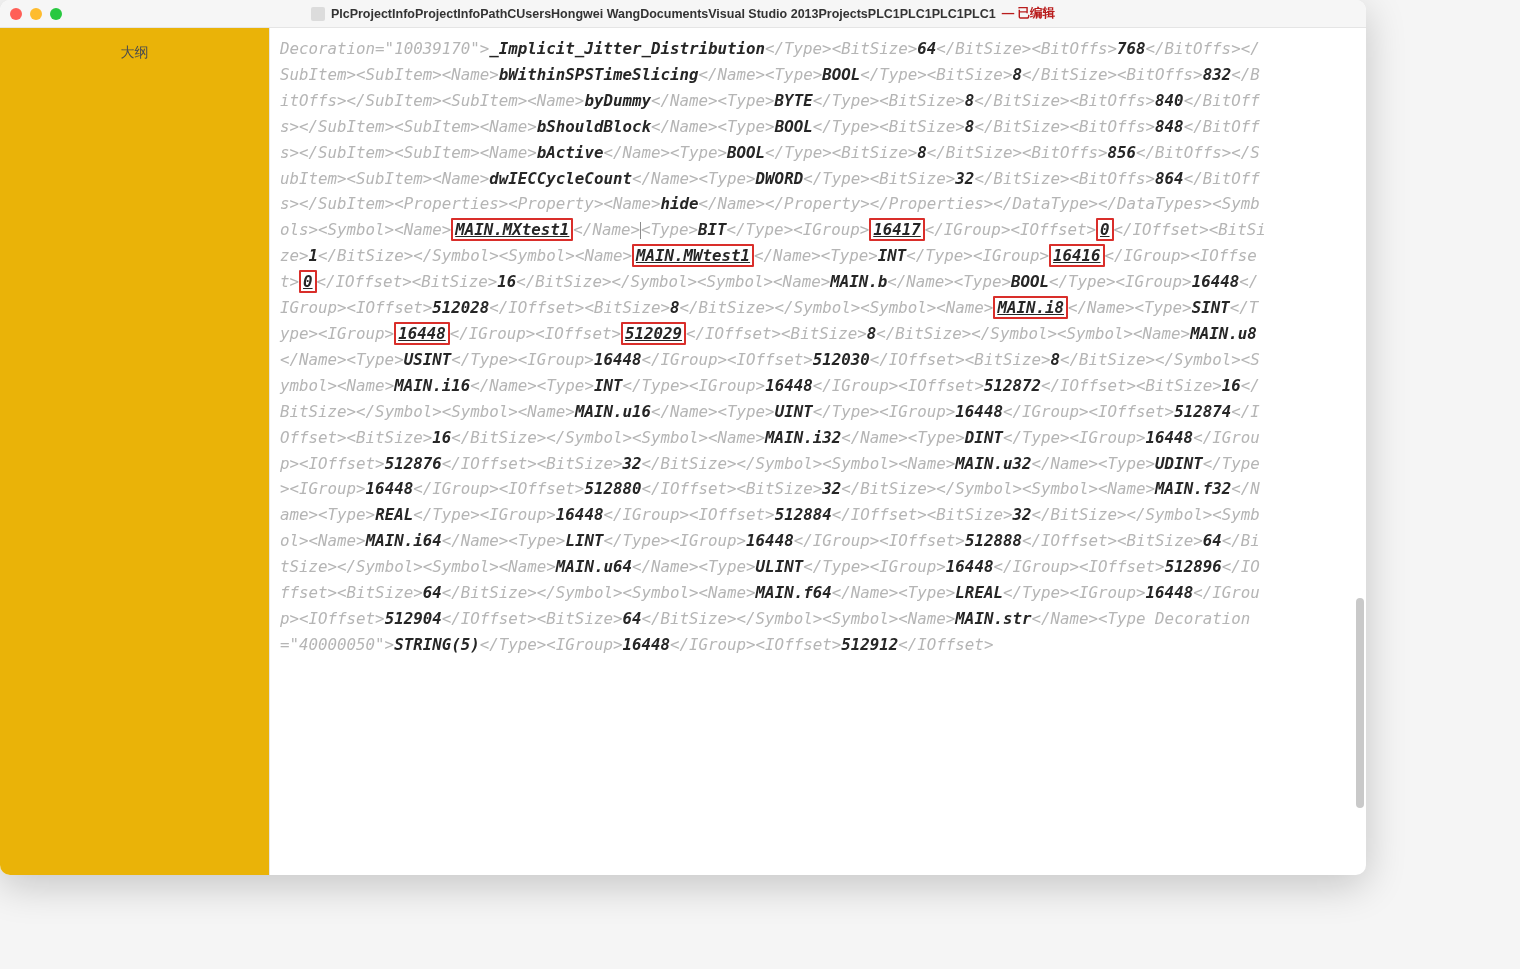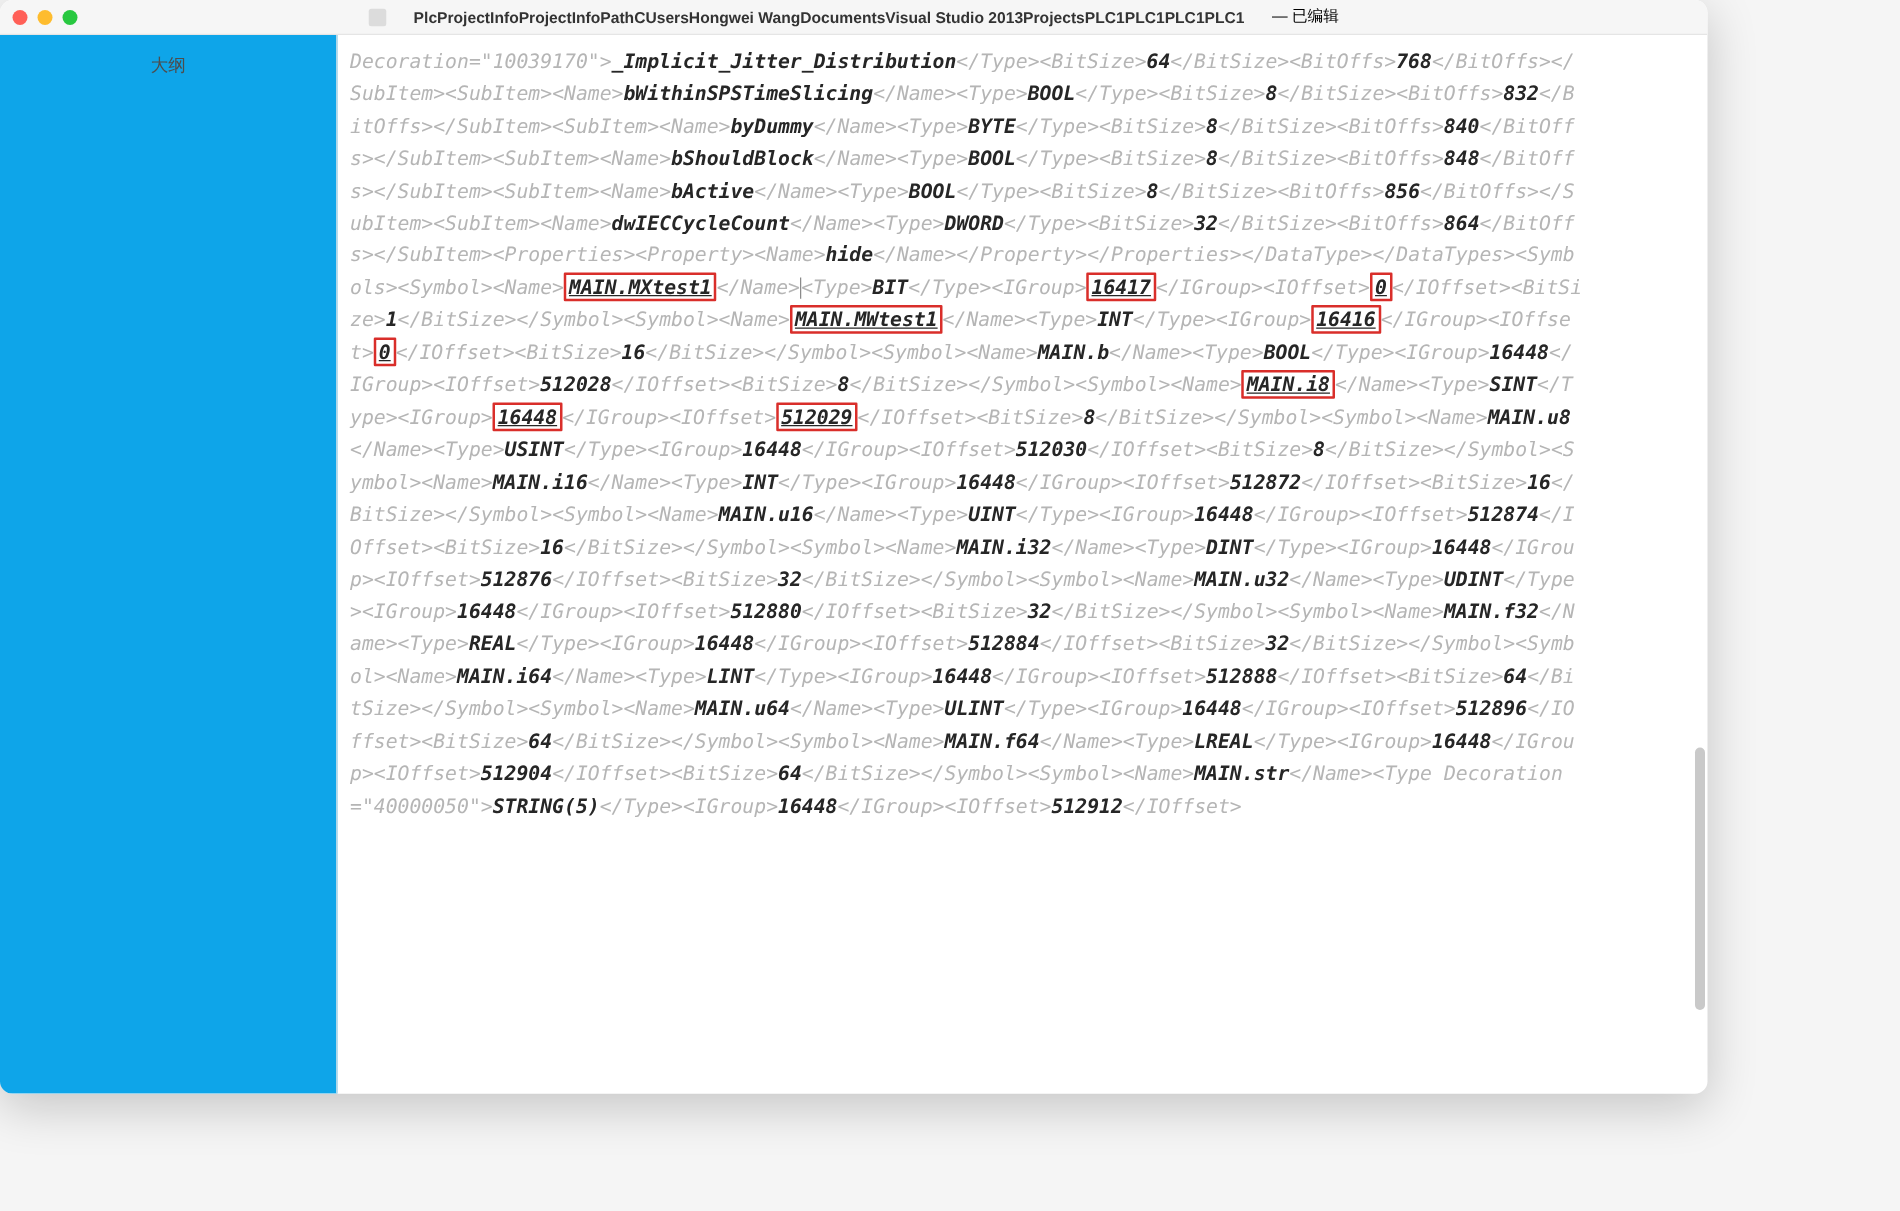--- a/index.html
+++ b/index.html
@@ -33,30 +33,30 @@
   .traffic { display: flex; gap: 8px; position: absolute; left: 10px; }
   .dot { width: 12px; height: 12px; border-radius: 50%; }
   .dot.r { background:#ff5f57; } .dot.y{background:#febc2e;} .dot.g{background:#28c840;}
   .title-center {
     margin: 12px auto;
     font-size: 12.5px;
     color: #333;
     font-weight: 600;
     display: flex;
     align-items: center;
-    gap: 22px;
+    gap: 6px;
   }
-  .title-suffix { color: #000000; font-weight: 400; text-align: right; }
+  .title-suffix { color: #b91c1c; font-weight: 700; text-align: right; }
   .doc-icon { width:14px; height:14px; background:#dcdcdc; border-radius:2px; display:inline-block; }
 
   .body-split { flex:1; display:flex; overflow:hidden; }
   .sidebar {
     width: 270px;
     border-right: 1px solid #e7e7e7;
-    background:#0ea5e9;
+    background:#eab308;
     padding-top: 12px;
     flex-shrink:0;
   }
   .sidebar-label {
     text-align: center;
     font-size: 14px;
     color:#4d4d4d;
     padding: 4px 0;
   }
   .content {

